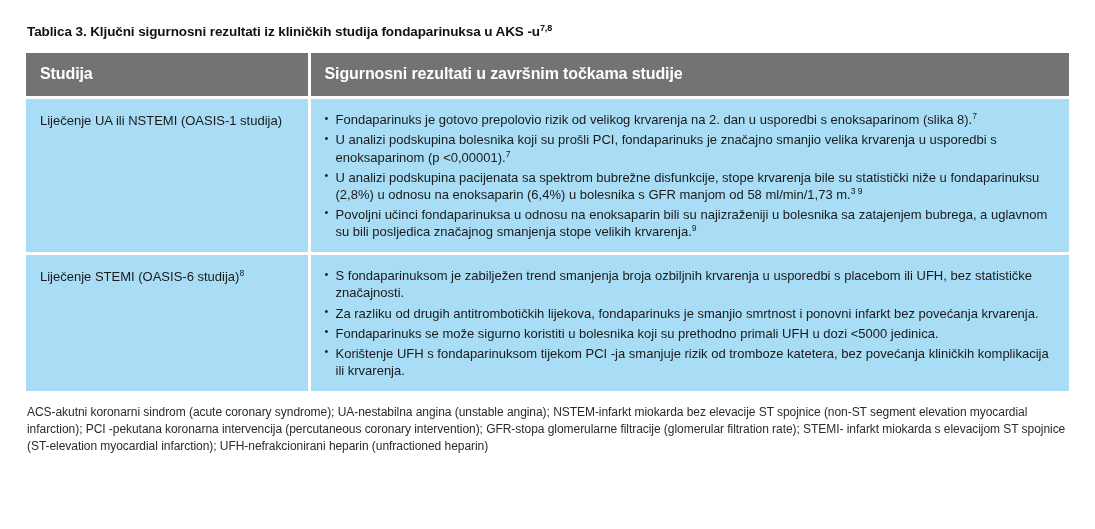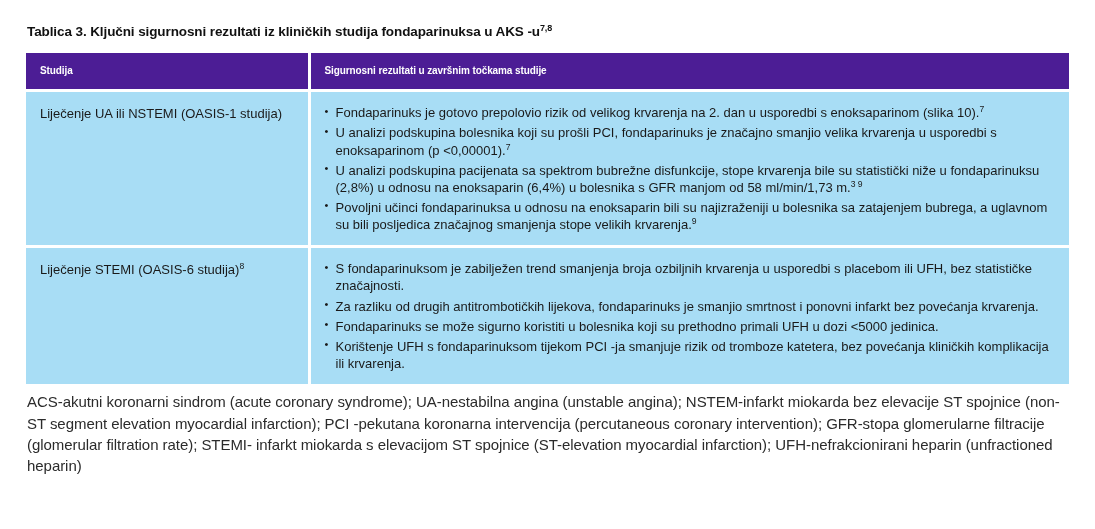--- a/index.html
+++ b/index.html
@@ -36,23 +36,23 @@
   }
   table.main-table {
     border-collapse: collapse;
     width: 1043px;
     table-layout: fixed;
   }
   table.main-table col.c1 { width: 283px; }
   table.main-table col.c2 { width: 760px; }
 
   thead th {
-    background: #4c1d95;
+    background: #737373;
     color: #ffffff;
-    font-size: 10px;
+    font-size: 16px;
     font-weight: bold;
     text-align: left;
     padding: 12px 14px 13px 14px;
     letter-spacing: -0.1px;
     vertical-align: middle;
   }
   thead th.col-study {
     border-right: 3px solid #ffffff;
   }
   tbody td {
@@ -94,24 +94,24 @@
     position: absolute;
     left: 0;
     top: -0.5px;
     font-size: 11px;
     line-height: 1.42;
     color: #1a1a1a;
   }
   b { font-weight: normal; }
 
   .footnote {
-    margin-top: 7px;
+    margin-top: 13px;
     margin-left: 1px;
     width: 1045px;
-    font-size: 15px;
+    font-size: 12px;
     line-height: 1.42;
     color: #2b2b2b;
     letter-spacing: -0.05px;
   }
 </style>
 </head>
 <body>
 
 <div class="page">
 
@@ -130,21 +130,21 @@
         <th class="col-results">Sigurnosni rezultati u završnim točkama studije</th>
       </tr>
     </thead>
     <tbody>
         <tr>
           <td class="col-study">
             <span class="study-name">Liječenje UA ili NSTEMI (OASIS-1 studija)</span>
           </td>
           <td class="col-results">
             <ul class="bullets">
-              <li><span>Fondaparinuks je gotovo </span><b>prepolovio</b><span> rizik od velikog krvarenja na 2. dan u usporedbi s enoksaparinom </span><b>(slika 10)</b><span>.</span><sup>7</sup></li>
+              <li><span>Fondaparinuks je gotovo </span><b>prepolovio</b><span> rizik od velikog krvarenja na 2. dan u usporedbi s enoksaparinom </span><b>(slika 8)</b><span>.</span><sup>7</sup></li>
               <li><span>U analizi podskupina bolesnika koji su prošli PCI, fondaparinuks je značajno smanjio velika krvarenja u usporedbi s enoksaparinom (p &lt;0,00001).</span><sup>7</sup></li>
               <li><span>U analizi podskupina pacijenata sa spektrom bubrežne disfunkcije, stope krvarenja bile su statistički niže u fondaparinuksu (2,8%) u odnosu na enoksaparin (6,4%) u bolesnika s GFR manjom od 58 ml/min/1,73 m.</span><sup>3 9</sup></li>
               <li><span>Povoljni učinci fondaparinuksa u odnosu na enoksaparin bili su najizraženiji u bolesnika sa zatajenjem bubrega, a uglavnom su bili posljedica značajnog smanjenja stope velikih krvarenja.</span><sup>9</sup></li>
             </ul>
           </td>
         </tr>
         <tr>
           <td class="col-study">
             <span class="study-name">Liječenje STEMI (OASIS-6 studija)<sup>8</sup></span>
           </td>

